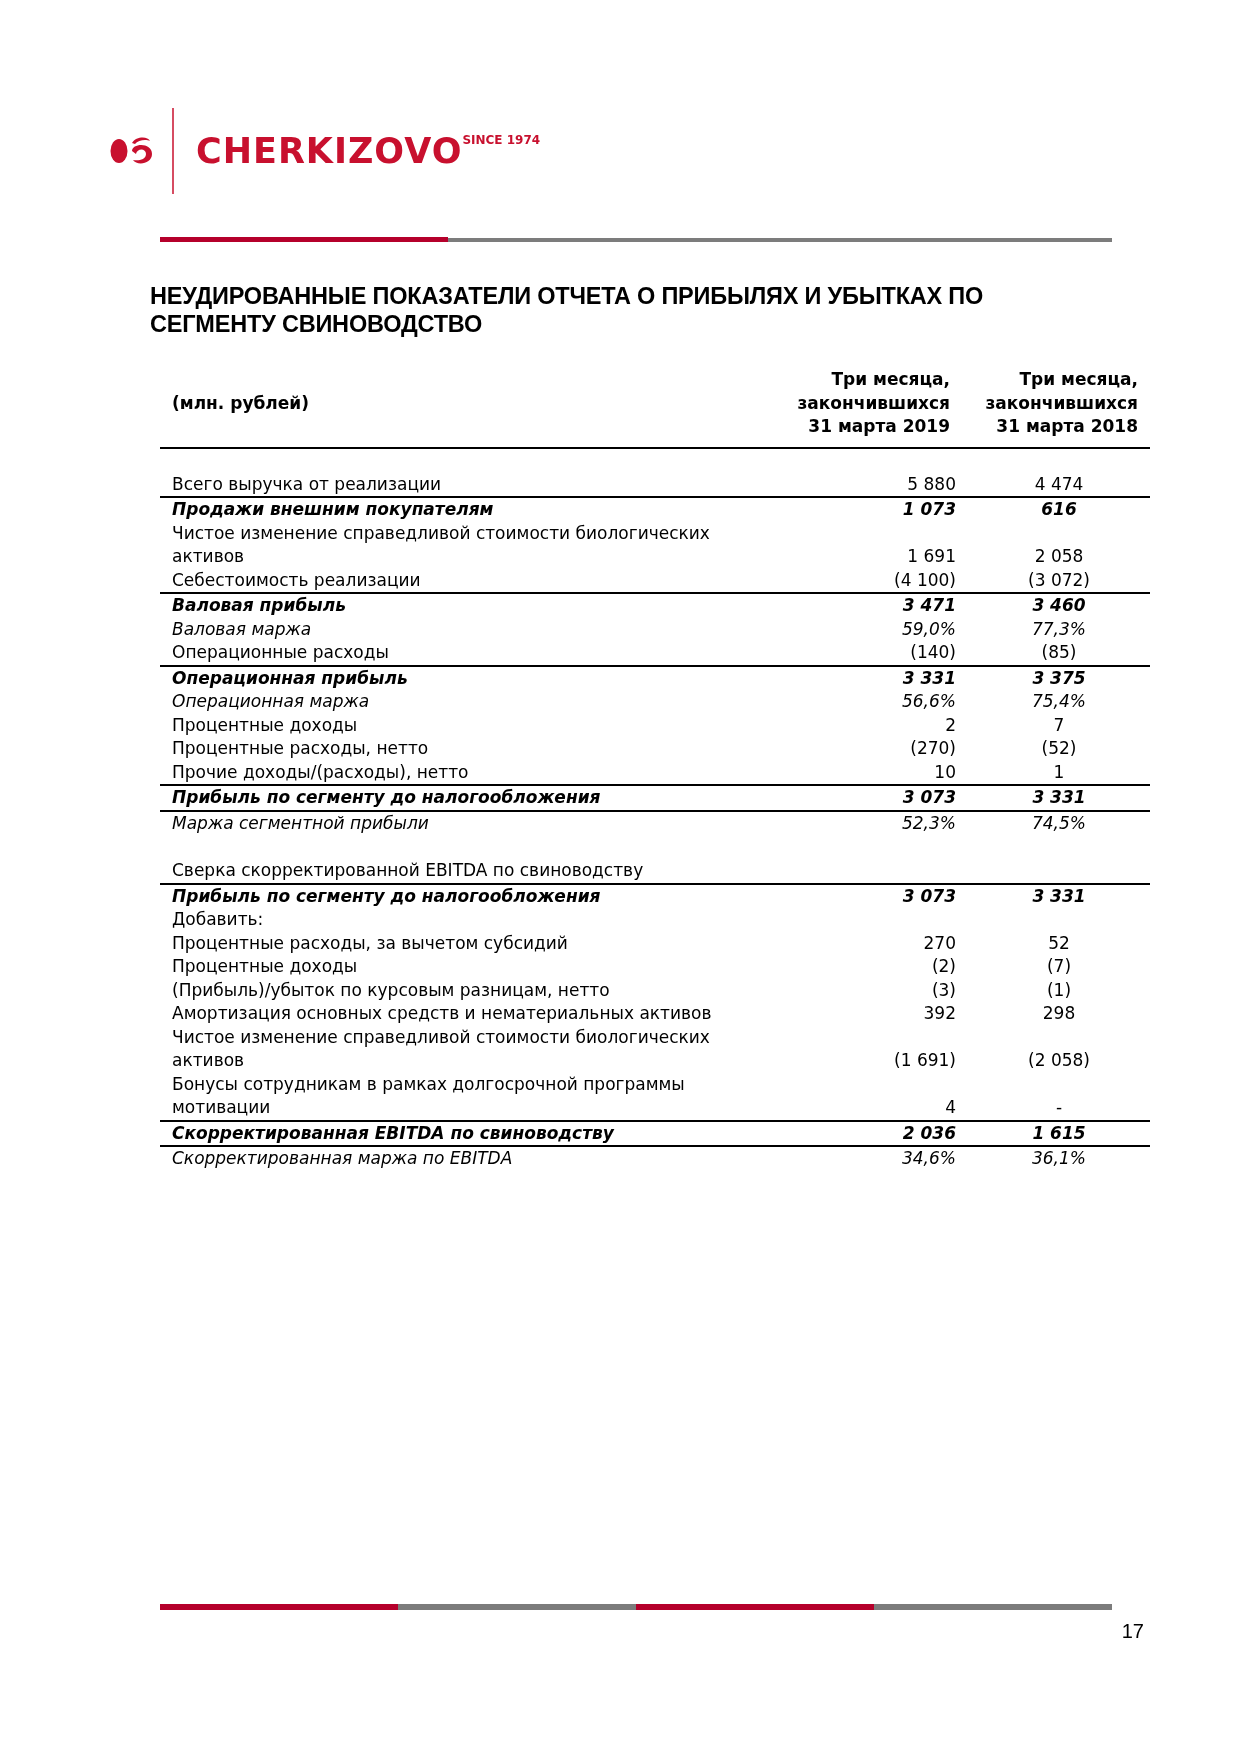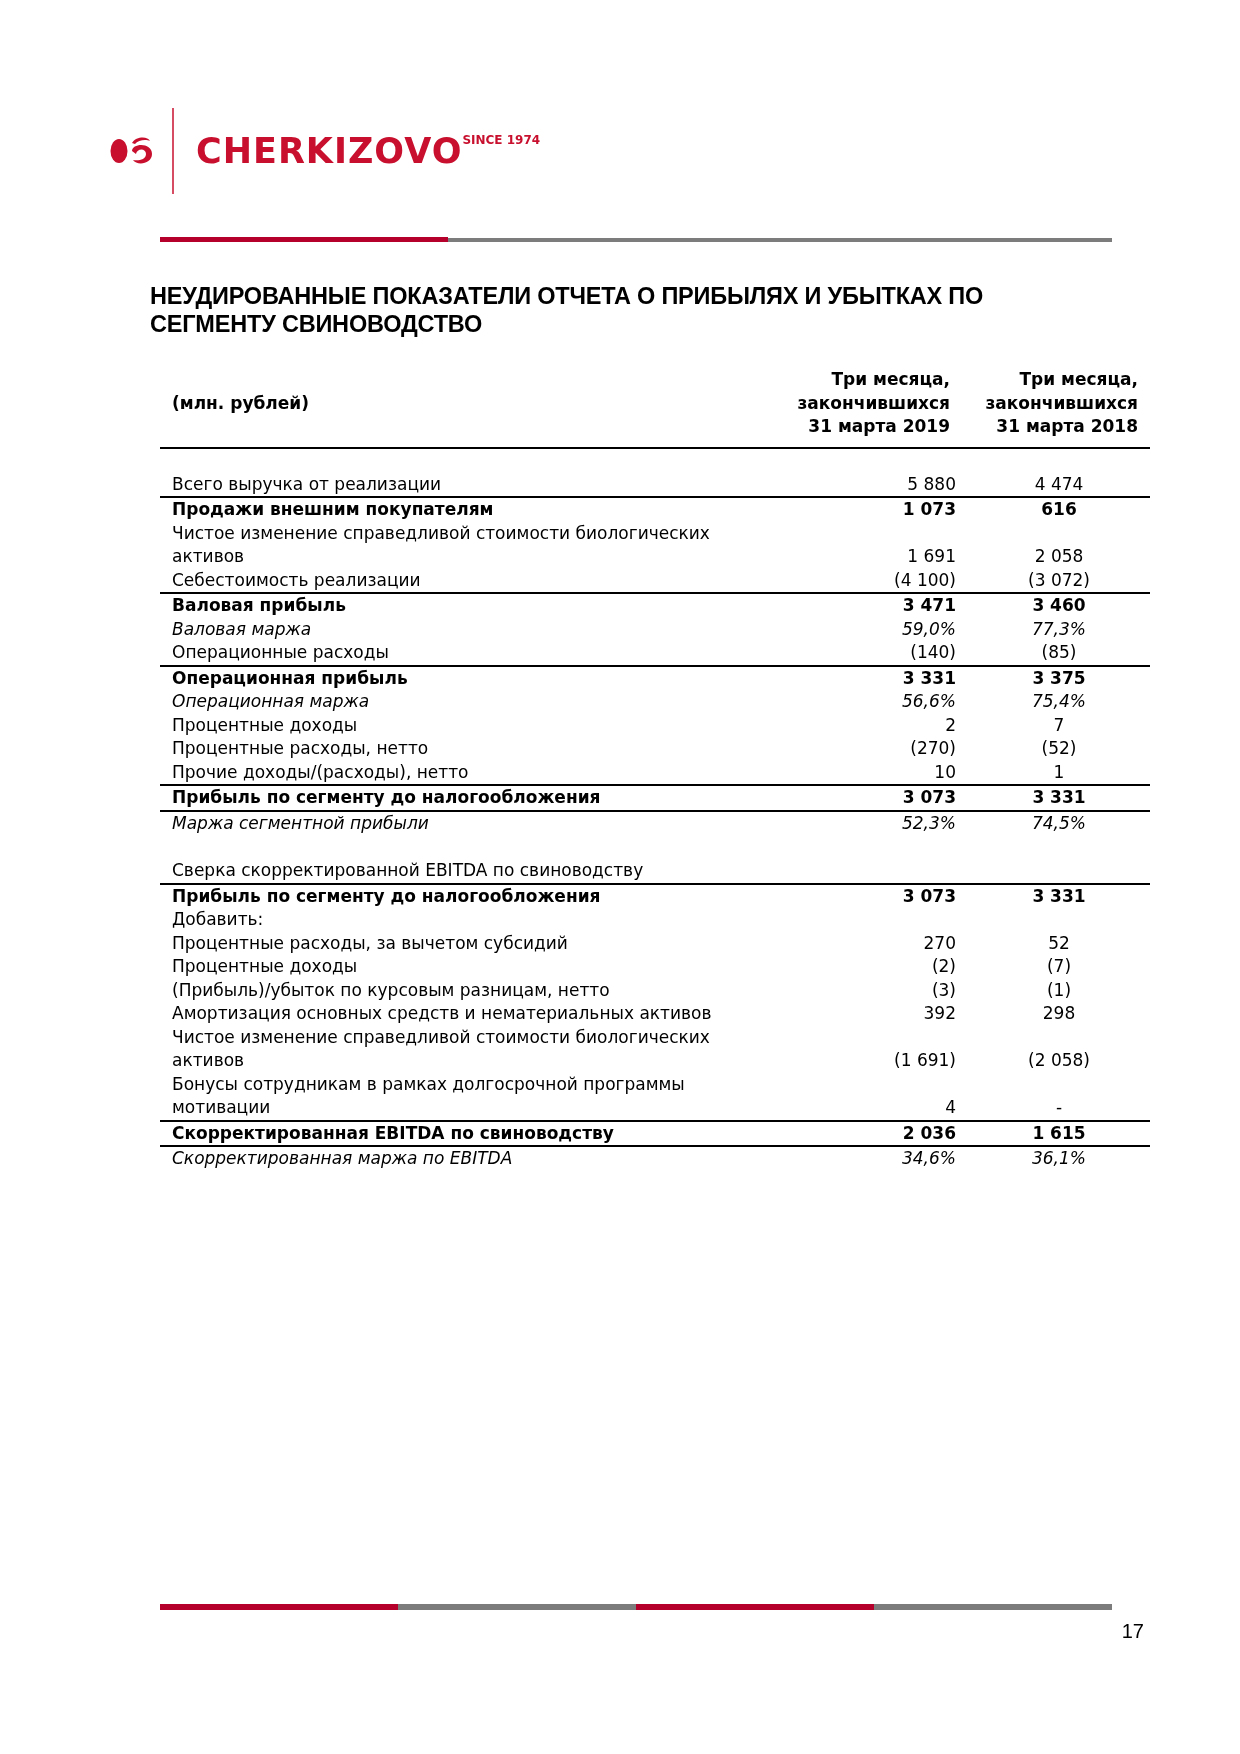--- a/index.html
+++ b/index.html
@@ -22,21 +22,21 @@
               font-family:"DejaVu Sans", sans-serif; font-size:17px; }
   table.fin td, table.fin th { padding:0 12px 0 12px; line-height:23.5px; vertical-align:bottom; }
   table.fin th { font-weight:bold; text-align:right; font-family:"DejaVu Sans", sans-serif; }
   table.fin th.label-col { text-align:left; }
   table.fin td.num { text-align:right; width:170px; white-space:nowrap; padding-right:6px; }
   table.fin td.num2 { text-align:center; width:170px; white-space:nowrap; padding-right:6px; }
   table.fin td.lbl { text-align:left; }
   tr.hdr th { padding-bottom:8px; border-bottom:2px solid #000; }
   tr.bold td { font-weight:bold; }
   tr.ital td { font-style:italic; }
-  tr.topline td { border-top:2px solid #000; }
+  tr.topline td { border-top:2px solid #000;font-style:italic; }
   tr.spacer td { height:24px; }
 
   .bar-bottom { position:absolute; left:160px; top:1604px; width:952px; height:6px; display:flex; }
   .bar-bottom div { flex:1; }
   .page-num { position:absolute; right:96px; top:1620px; font-family:Liberation Sans, sans-serif; font-size:20px; }
 </style>
 </head>
 <body>
 
 <div class="logo">

